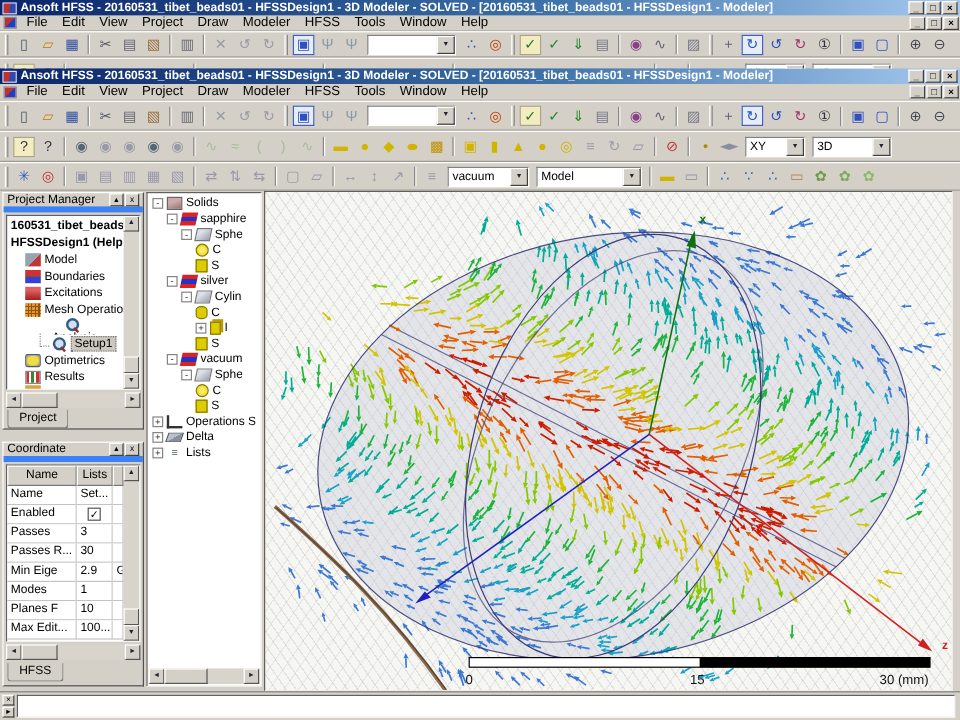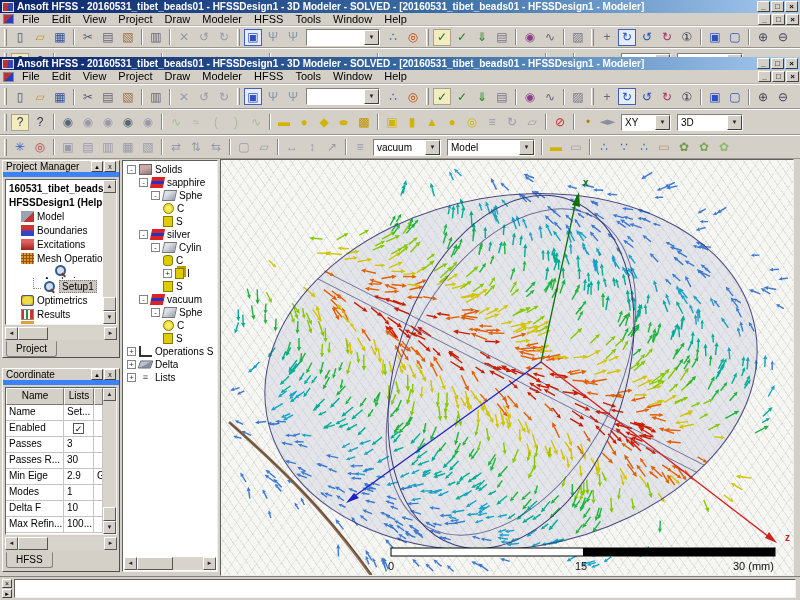--- a/index.html
+++ b/index.html
@@ -782,26 +782,26 @@
             <div class="pc w0">Min Eige</div>
             <div class="pc w1">2.9</div>
             <div class="pc w2">GH</div>
           </div>
           <div class="prow">
             <div class="pc w0">Modes</div>
             <div class="pc w1">1</div>
             <div class="pc w2"></div>
           </div>
           <div class="prow">
-            <div class="pc w0">Delta F</div>
+            <div class="pc w0">Planes F</div>
             <div class="pc w1">10</div>
             <div class="pc w2"></div>
           </div>
           <div class="prow">
-            <div class="pc w0">Max Refin...</div>
+            <div class="pc w0">Max Edit...</div>
             <div class="pc w1">100...</div>
             <div class="pc w2"></div>
           </div>
         </div>
       <div class="vsb">
         <span class="sbtn">▲</span>
         <span class="vfill"></span>
         <span class="thumb" style="width:13px;height:14px"></span>
         <span class="sbtn">▼</span>
       </div>

